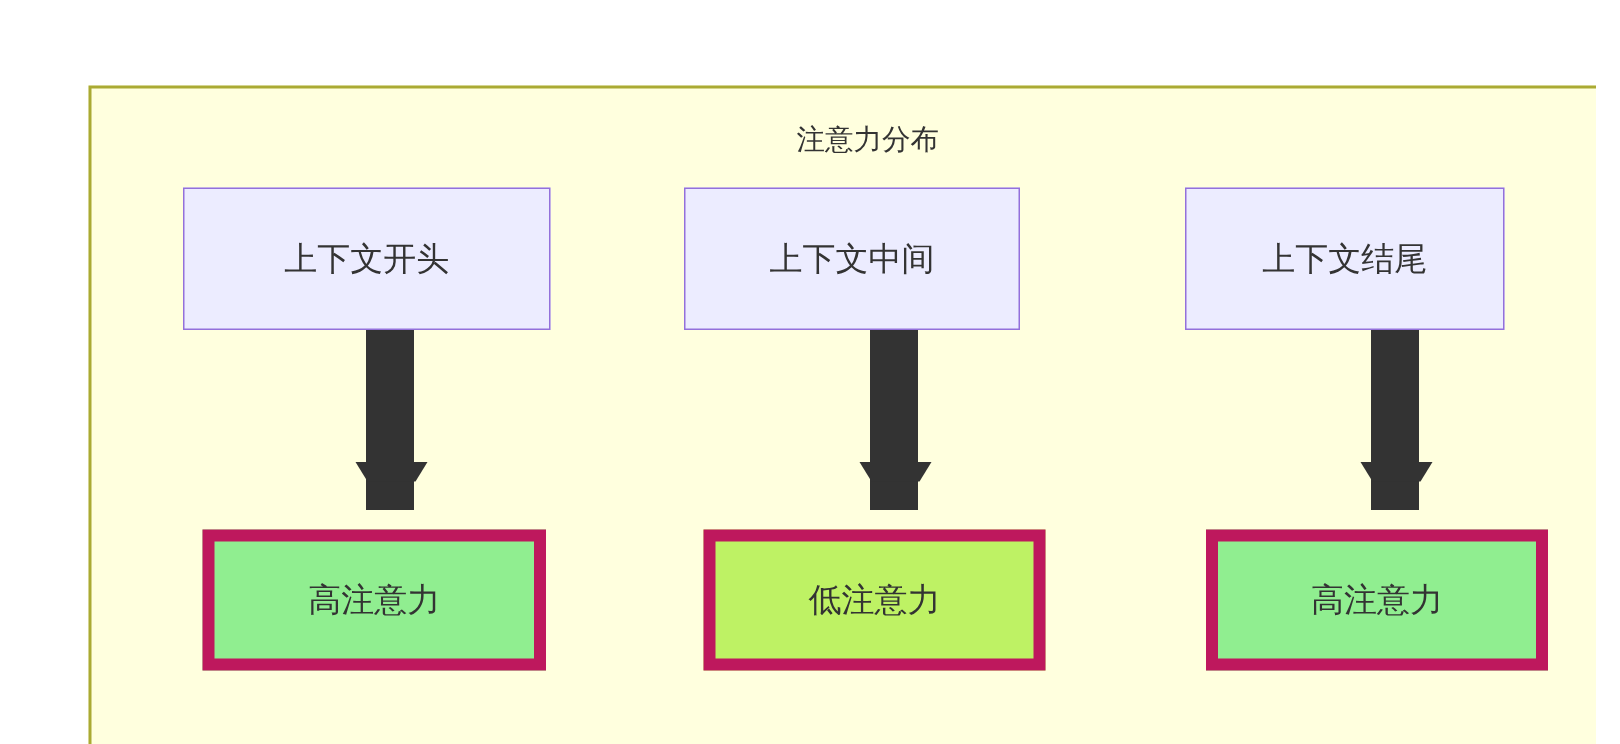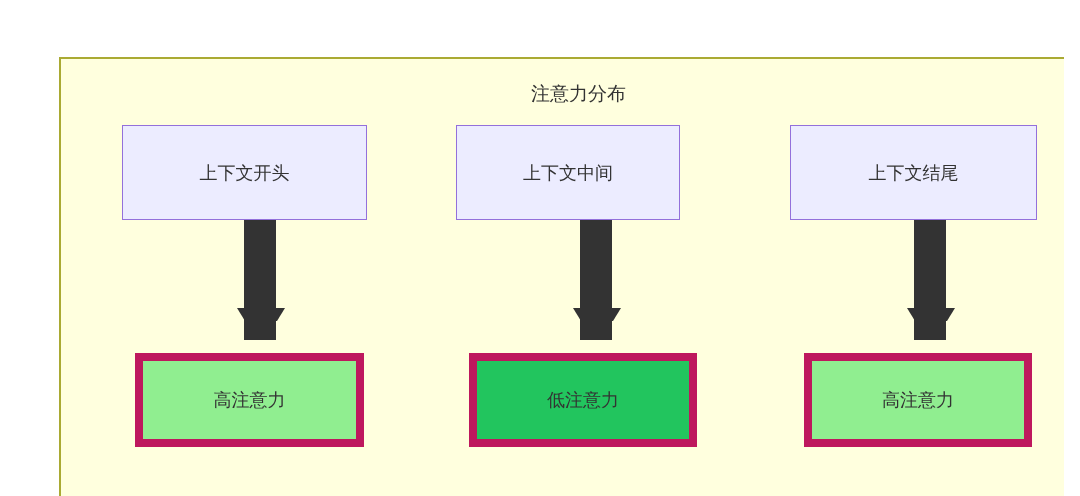--- a/index.html
+++ b/index.html
@@ -32,38 +32,38 @@
     text-align: center;
     font-size: 19px;
     line-height: 24px;
     color: #333333;
   }
   .node {
     position: absolute;
     display: flex;
     align-items: center;
     justify-content: center;
-    font-size: 18px;
+    font-size: 22px;
     color: #333333;
     text-align: center;
   }
   .node.top {
     background: #ececff;
     border: 1.5px solid #9370db;
     top: 93px;
     height: 95px;
   }
   .node.bottom {
     border: 8px solid #be185d;
     top: 321px;
     height: 94px;
   }
   #top-node-start  { left: 90px;  width: 245px; }
   #top-node-middle { left: 424px; width: 224px; }
-  #top-node-end    { left: 758px; width: 247px; }
+  #top-node-end    { left: 758px; width: 213px; }
   #bottom-node-1 { left: 103px; width: 229px; }
   #bottom-node-2 { left: 437px; width: 228px; }
   #bottom-node-3 { left: 772px; width: 228px; }
   .arrow {
     position: absolute;
     top: 188px;
     width: 16px;
     height: 133px;
   }
   #arrow-1 { left: 205px; }
@@ -121,21 +121,21 @@
 
   <div class="arrow" id="arrow-3">
     <div class="shaft"></div>
     <div class="head"></div>
   </div>
 
   <div class="node bottom" id="bottom-node-1" style="background-color: rgb(144, 238, 144);">
     <span>高注意力</span>
   </div>
 
-  <div class="node bottom" id="bottom-node-2" style="background-color: #22c55e;">
+  <div class="node bottom" id="bottom-node-2" style="background-color: #bef264;">
     <span>低注意力</span>
   </div>
 
   <div class="node bottom" id="bottom-node-3" style="background-color: rgb(144, 238, 144);">
     <span>高注意力</span>
   </div>
 
 </div>
 
 </body></html>

